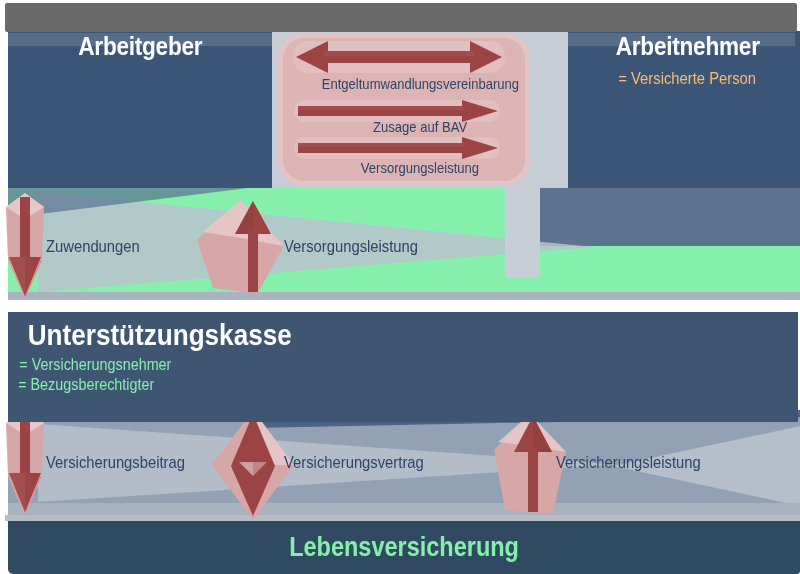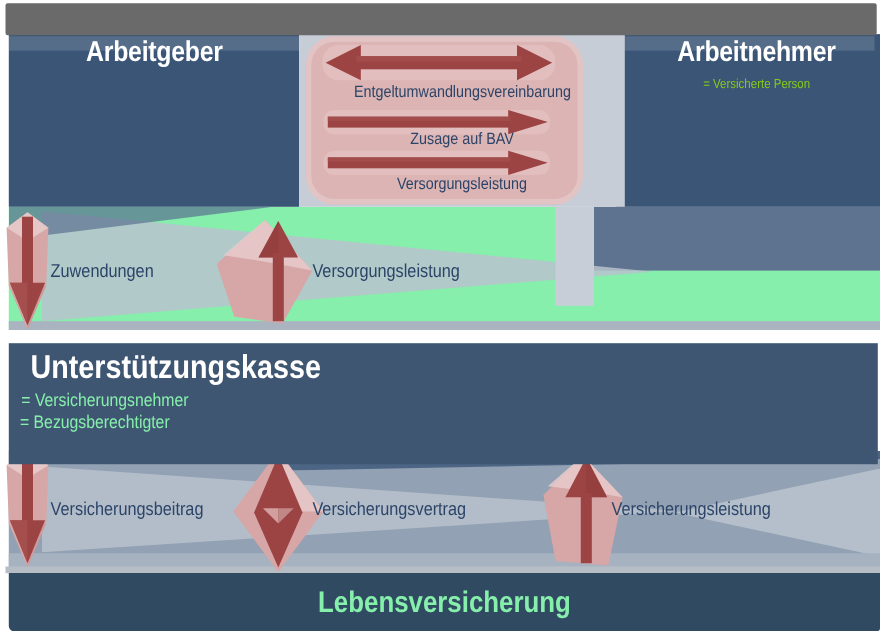--- a/index.html
+++ b/index.html
@@ -13,21 +13,21 @@
   .cond-l { transform-origin:left center; }
 
   
   .gray-band { left:5px; top:3px; width:792px; height:29px; background:#6a6a6a; border-radius:2px; z-index:40; }
 
   
   .box { background:#3b5577; color:#ffffff; display:flex; flex-direction:column; align-items:center; justify-content:flex-start; z-index:2; }
   .box-employer { left:8px; top:31px; width:264px; height:157px; }
   .box-employee { left:560px; top:31px; width:255px; height:157px; }
   .box-title { font-size:26px; font-weight:bold; letter-spacing:-0.3px; }
-  .box-sub { font-size:12px; margin-top:7px; color:#84cc16; }
+  .box-sub { font-size:17px; margin-top:7px; color:#fdba74; }
 
   .light-strip { left:8px; top:33px; width:787px; height:13px; background:rgba(255,255,255,0.14); z-index:3; }
 
   
   .rel-panel { left:272px; top:31px; width:268px; height:157px; background:#c7cdd6; z-index:4;padding-left:28px; }
   .rel-blob { left:6px; top:2px; width:252px; height:153px; background:#dcb4b4; border-radius:26px; box-shadow: inset 0 0 0 5px rgba(255,255,255,0.22); }
   .rel-label { left:0; width:100%; text-align:center; color:#2b4468; font-size:15px; line-height:16px; }
   .rel-arrow { display:block; }
 
   

